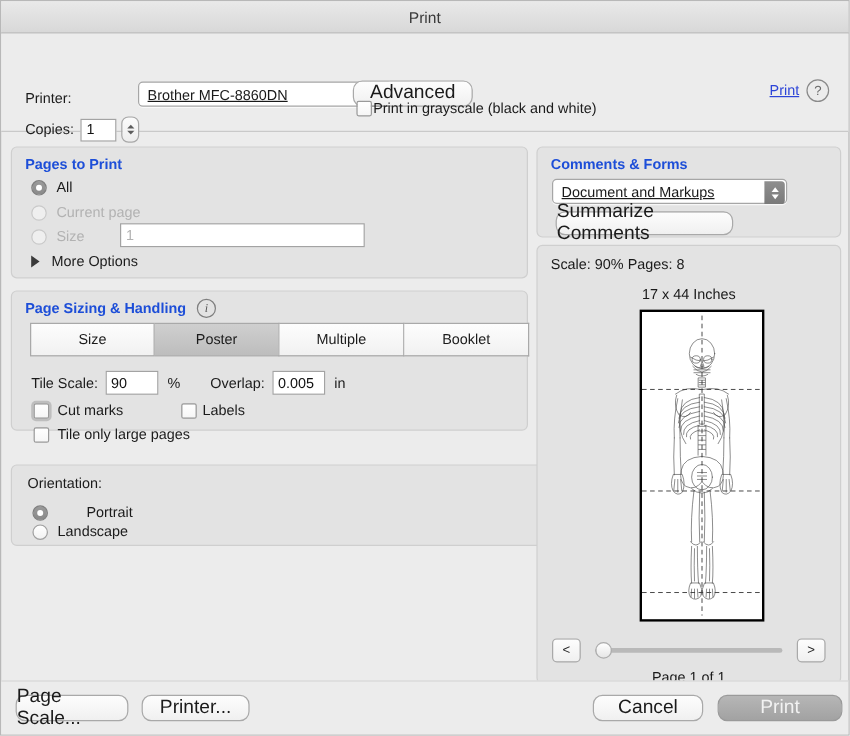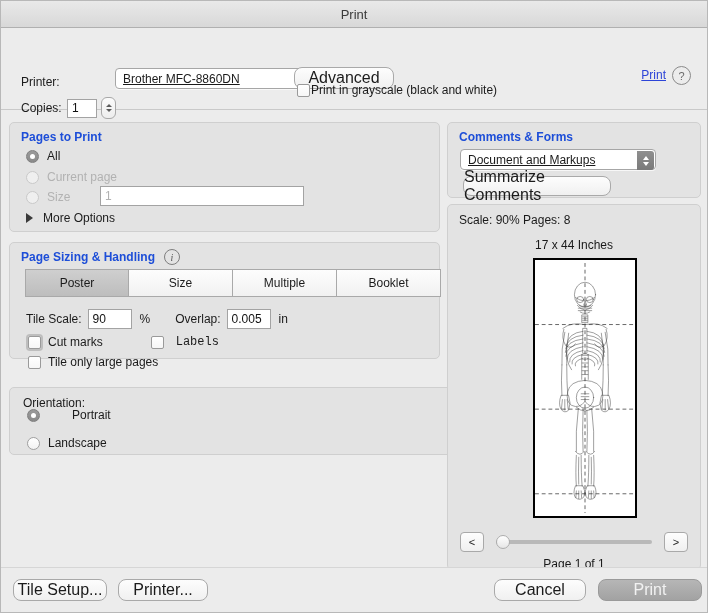--- a/index.html
+++ b/index.html
@@ -211,21 +211,21 @@
   .tile-row { position:absolute; left: 16px; top: 66px; display:flex; align-items:center; }
   .tile-scale-field { width: 44px; height: 20px; }
   .overlap-field { width: 44px; height: 20px; }
   .cb-row1 { position:absolute; left: 18px; top: 92px; display:flex; align-items:center; }
   .cb-row2 { position:absolute; left: 18px; top: 112px; display:flex; align-items:center; gap:7px; }
   .chk-focus { box-shadow: 0 0 0 2px rgba(160,160,160,.55); }
 
   
   #orient-panel { left: 8px; top: 386px; width: 496px; height: 68px; }
   #orient-panel .o-title { position:absolute; left:13px; top:8px; }
-  #orient-panel .o-portrait  { position:absolute; left:17px; top:20px;gap:32px; }
+  #orient-panel .o-portrait  { position:absolute; left:17px; top:32px;gap:32px; }
   #orient-panel .o-landscape { position:absolute; left:17px; top:48px; }
 
   
   #comments-panel { left: 446px; top: 121px; width: 254px; height: 76px; }
   #comments-panel .panel-title { position:absolute; left:11px; top:7px; }
   #comments-panel .cf-combo { position:absolute; left:12px; top:26px; width: 196px; height: 21px; }
   #comments-panel .cf-summ  { position:absolute; left:15px; top:53px; width: 148px; height: 20px; }
 
   
   #preview-panel { left: 446px; top: 203px; width: 254px; height: 366px; }
@@ -344,40 +344,40 @@
       <span class="tri"></span>
       <span class="lbl">More Options</span>
     </div>
   </div>
 
   <div class="panel" id="sizing-panel">
     <div class="panel-title">Page Sizing &amp; Handling</div>
     <div class="info-circle">i</div>
 
     <div class="segbar">
+      <div class="segbtn">Size</div>
       <div class="segbtn sel">Poster</div>
-      <div class="segbtn">Size</div>
       <div class="segbtn">Multiple</div>
       <div class="segbtn">Booklet</div>
     </div>
 
     <div class="tile-row">
       <span class="lbl">Tile Scale:</span>
       <span class="tfield tile-scale-field" style="margin-left:6px;">90</span>
       <span class="lbl" style="margin-left:8px;">%</span>
       <span class="lbl" style="margin-left:25px;">Overlap:</span>
       <span class="tfield overlap-field" style="margin-left:6px;">0.005</span>
       <span class="lbl" style="margin-left:8px;">in</span>
     </div>
 
     <div class="cb-row1">
       <span class="chk chk-focus"></span>
       <span class="lbl" style="margin-left:7px;">Cut marks</span>
       <span class="chk" style="margin-left:48px;"></span>
-      <span class="lbl" style="margin-left:12px;font-family:Liberation Mono, monospace;">Labels</span>
+      <span class="lbl" style="margin-left:5px;">Labels</span>
     </div>
 
     <div class="cb-row2">
       <span class="chk"></span>
       <span class="lbl">Tile only large pages</span>
     </div>
   </div>
 
   <div class="panel" id="orient-panel">
     <div class="lbl o-title">Orientation:</div>
@@ -515,19 +515,19 @@
     </div>
 
     <div class="nav-btn nav-prev">&lt;</div>
     <div class="nav-btn nav-next">&gt;</div>
     <div class="slider-track"></div>
     <div class="slider-knob"></div>
     <div class="page-of">Page 1 of 1</div>
   </div>
 
   <div class="footer">
-    <div class="btn btn-pagesetup">Tile Setup...</div>
+    <div class="btn btn-pagesetup">Page Scale...</div>
     <div class="btn btn-printerdots">Printer...</div>
     <div class="btn btn-cancel">Cancel</div>
     <div class="btn btn-print">Print</div>
   </div>
 
 </div>
 
 </body></html>

